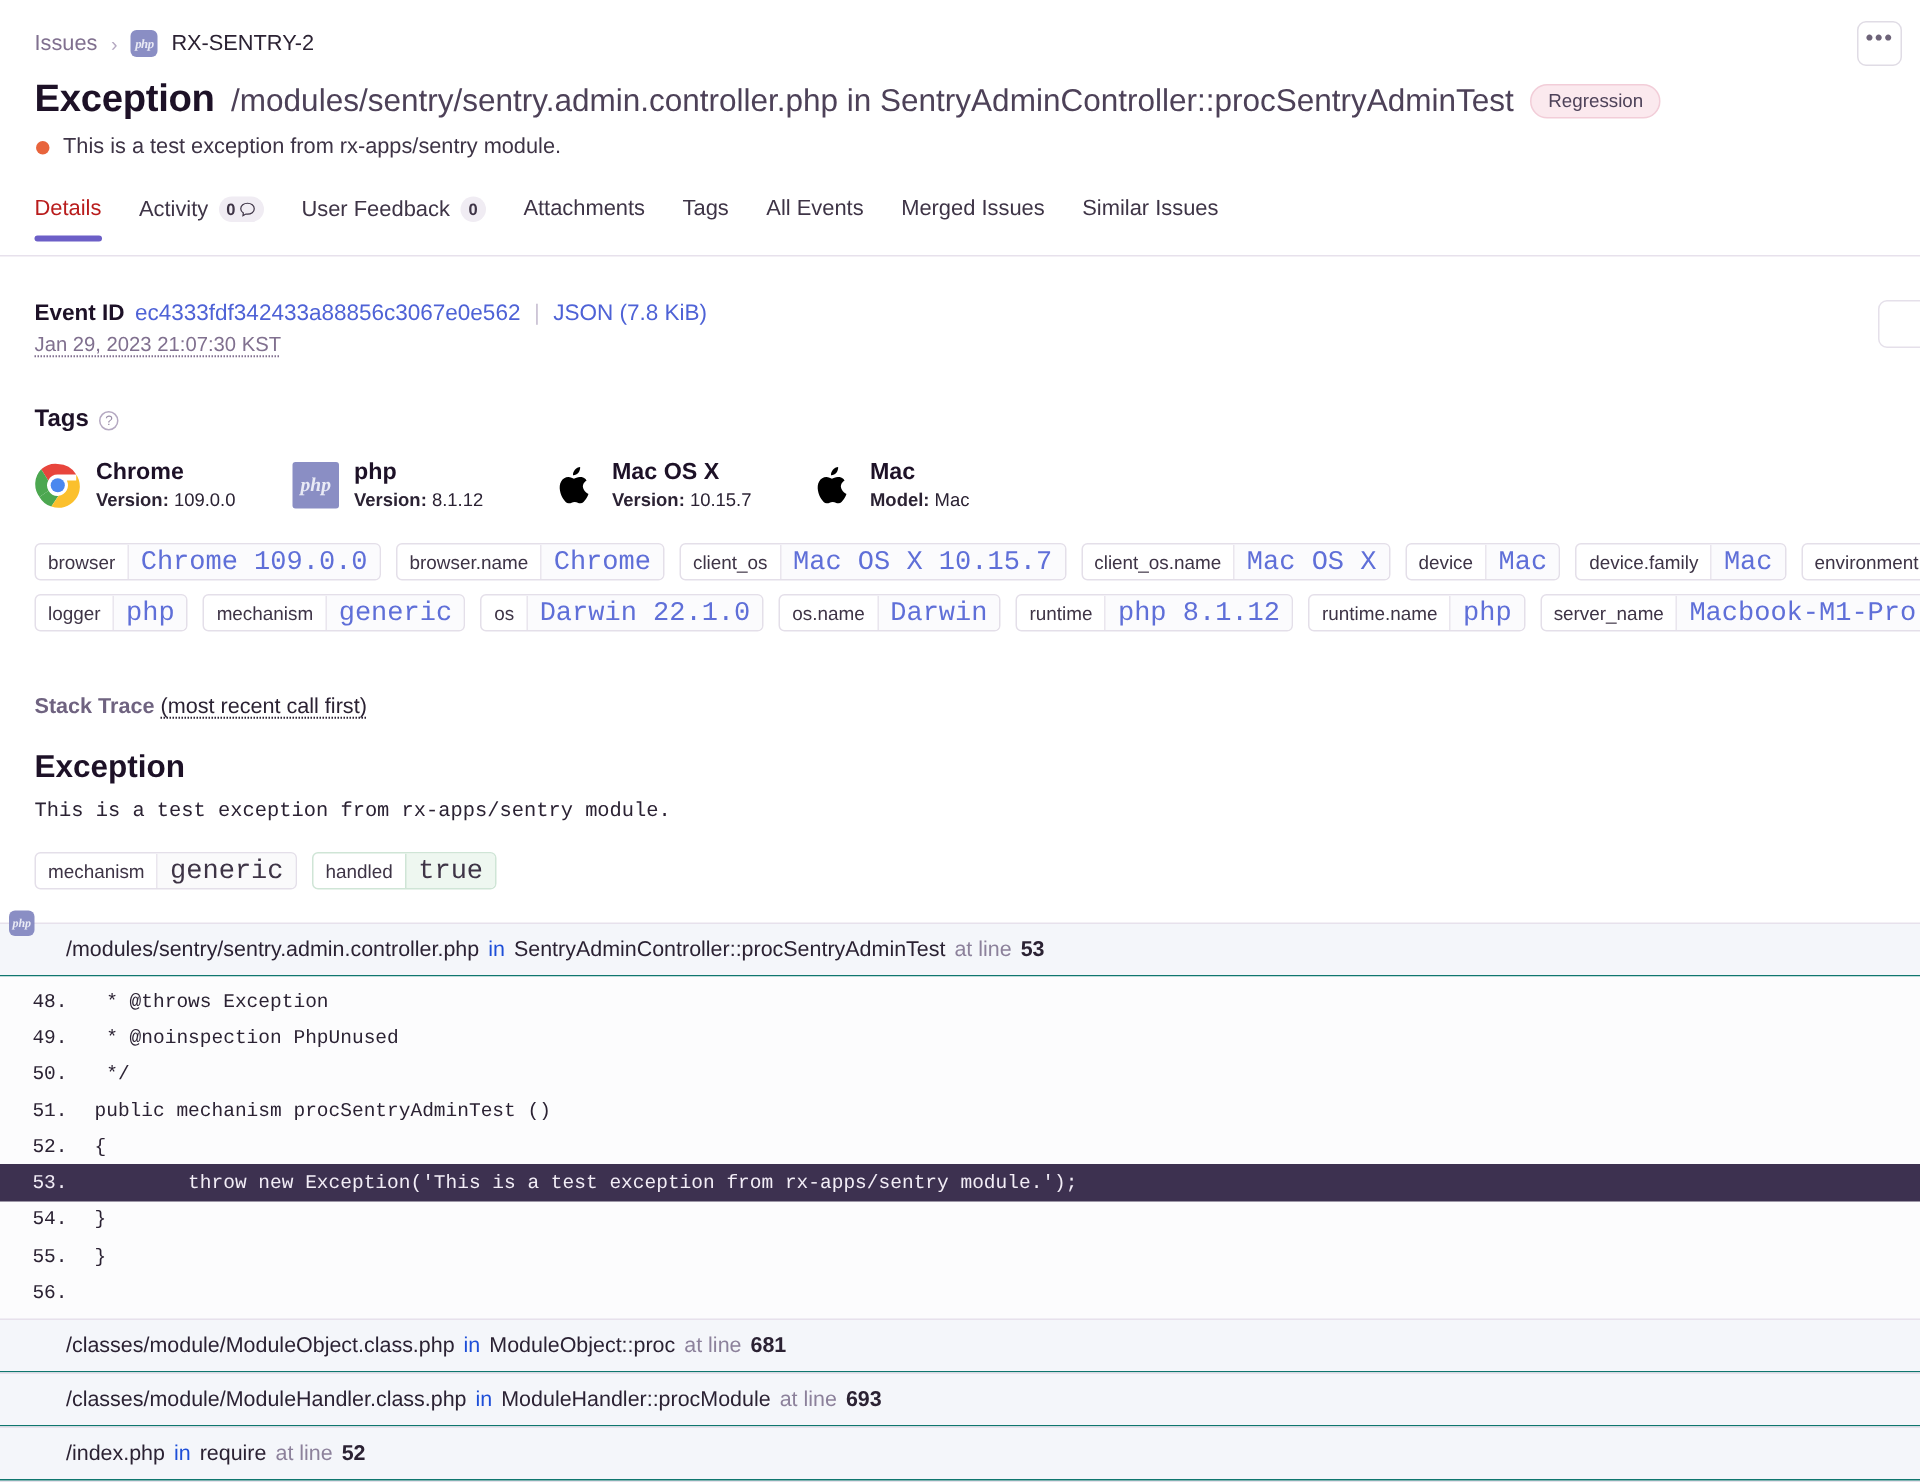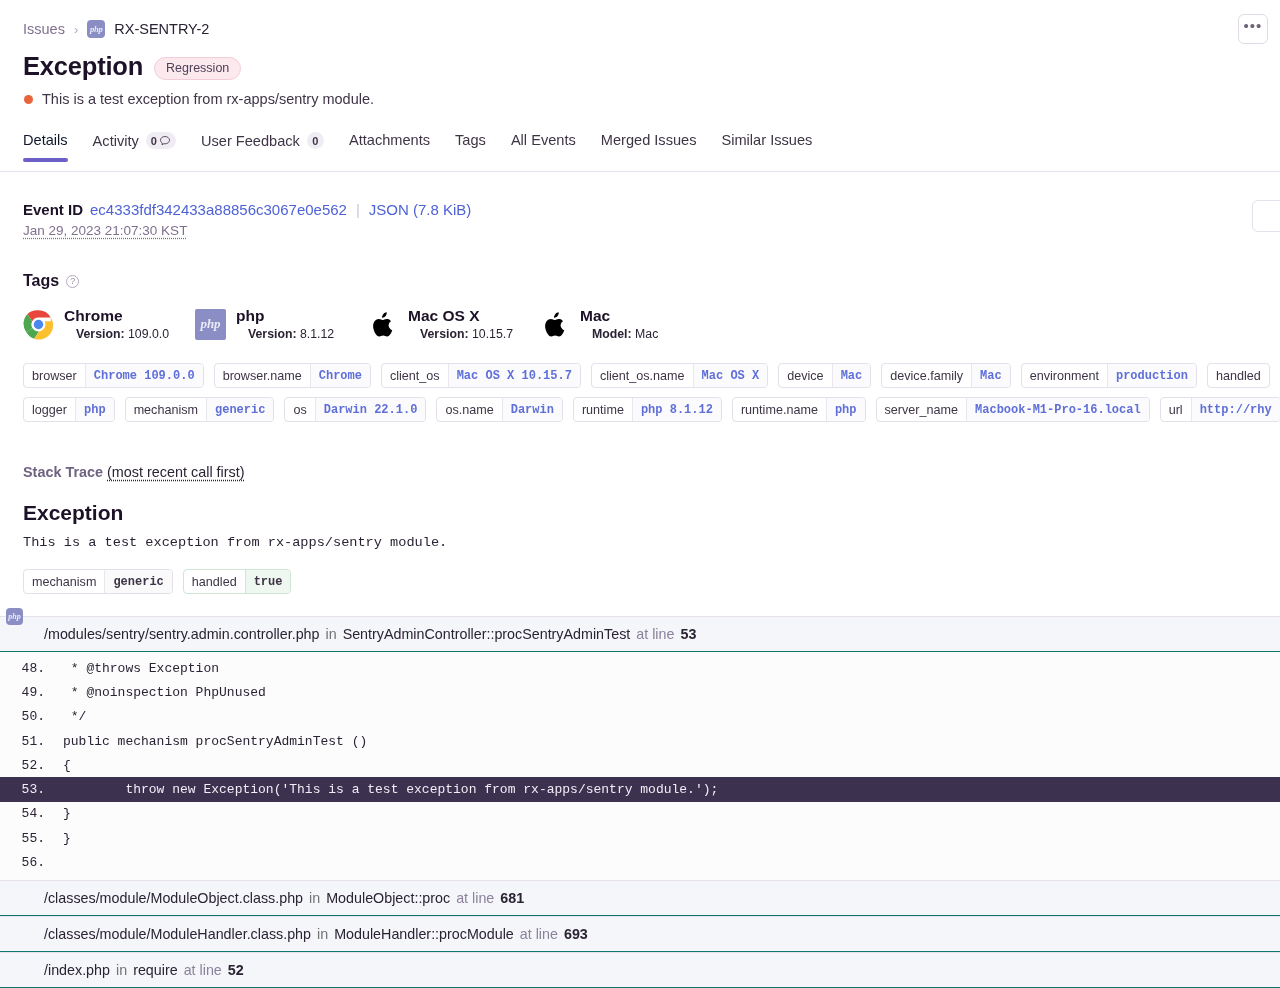--- a/index.html
+++ b/index.html
@@ -141,21 +141,21 @@
     display: flex;
     align-items: center;
     gap: 7px;
     font-size: 14.6px;
     color: #3e3446;
     cursor: pointer;
     padding-bottom: 13px;
     position: relative;
     white-space: nowrap;
   }
-  .tab.active { color: #0f172a; }
+  .tab.active { color: #b91c1c; }
   .tab.active::after {
     content: "";
     position: absolute;
     left: 0; right: 0; bottom: -1px;
     height: 4px;
     background: #6c5fc7;
     border-radius: 2px;
   }
   .tab-count {
     background: #f0ecf3;
@@ -237,21 +237,21 @@
   }
   .tag-sum-item {
     display: flex;
     align-items: center;
     gap: 10px;
     width: 172px;
   }
   .tag-sum-text { display: flex; flex-direction: column; gap: 2px; }
   .tag-sum-name { font-size: 15.5px; font-weight: 700; color: #1d1127; }
   .tag-sum-meta { font-size: 12.3px; color: #2b2233; }
-  .tag-sum-meta b { font-weight: 700; margin-left: 12px; }
+  .tag-sum-meta b { font-weight: 700; }
 
   .icon-chrome { width: 31px; height: 31px; flex: none; }
   .icon-php {
     width: 31px; height: 31px;
     background: #8a8ec4;
     border-radius: 2px;
     display: flex; align-items: center; justify-content: center;
     flex: none;
     font-family: "Liberation Serif", serif;
     font-style: italic;
@@ -284,27 +284,26 @@
   }
   .pill-k {
     display: flex; align-items: center;
     padding: 0 8px;
     font-size: 12.6px;
     color: #3e3446;
   }
   .pill-v {
     display: flex; align-items: center;
     padding: 0 8px;
-    font-size: 12px;
+    font-size: 18px;
     color: #5f6fd8;
     border-left: 1px solid #eae6ee;
     background: #fbfbfd;
     font-family: "Liberation Mono", monospace;
     cursor: pointer;
-    font-weight: bold;
   }
 
   
   .st-head {
     padding: 33px 0 0 23px;
     font-size: 14.4px;
   }
   .st-head .st-t { color: #6f6380; font-weight: 700; }
   .st-head .st-sub {
     color: #2b2233;
@@ -370,21 +369,21 @@
     border-bottom: 1px solid #0f766e;
     padding: 9px 0 9px 44px;
     font-size: 14.3px;
     display: flex;
     align-items: center;
     gap: 6px;
     cursor: pointer;
     white-space: nowrap;
   }
   .fh-file { color: #2b2233; }
-  .fh-in { color: #737373; }
+  .fh-in { color: #1d4ed8; }
   .fh-fn { color: #2b2233; }
   .fh-at { color: #8c819b; }
   .fh-line { color: #2b2233; font-weight: 700; }
 
   .code-block {
     background: #fcfcfd;
     padding: 4px 0 5px 0;
   }
   .code-line {
     display: flex;
@@ -419,20 +418,21 @@
   <span class="php-badge">php</span>
   <span class="crumb-current">RX-SENTRY-2</span>
 </div>
 
 <div class="ellipsis-btn">
   <span>•••</span>
 </div>
 
 <div class="title-row">
   <span class="title-strong">Exception</span>
+  <span class="title-sub">/modules/sentry/sentry.admin.controller.php in SentryAdminController::procSentryAdminTest</span>
   <span class="regression-badge">Regression</span>
 </div>
 
 <div class="culprit-row">
   <span class="level-dot"></span>
   <span class="culprit-text">This is a test exception from rx-apps/sentry module.</span>
 </div>
 
 <div class="tabs-wrap">
   <div class="tab active">

